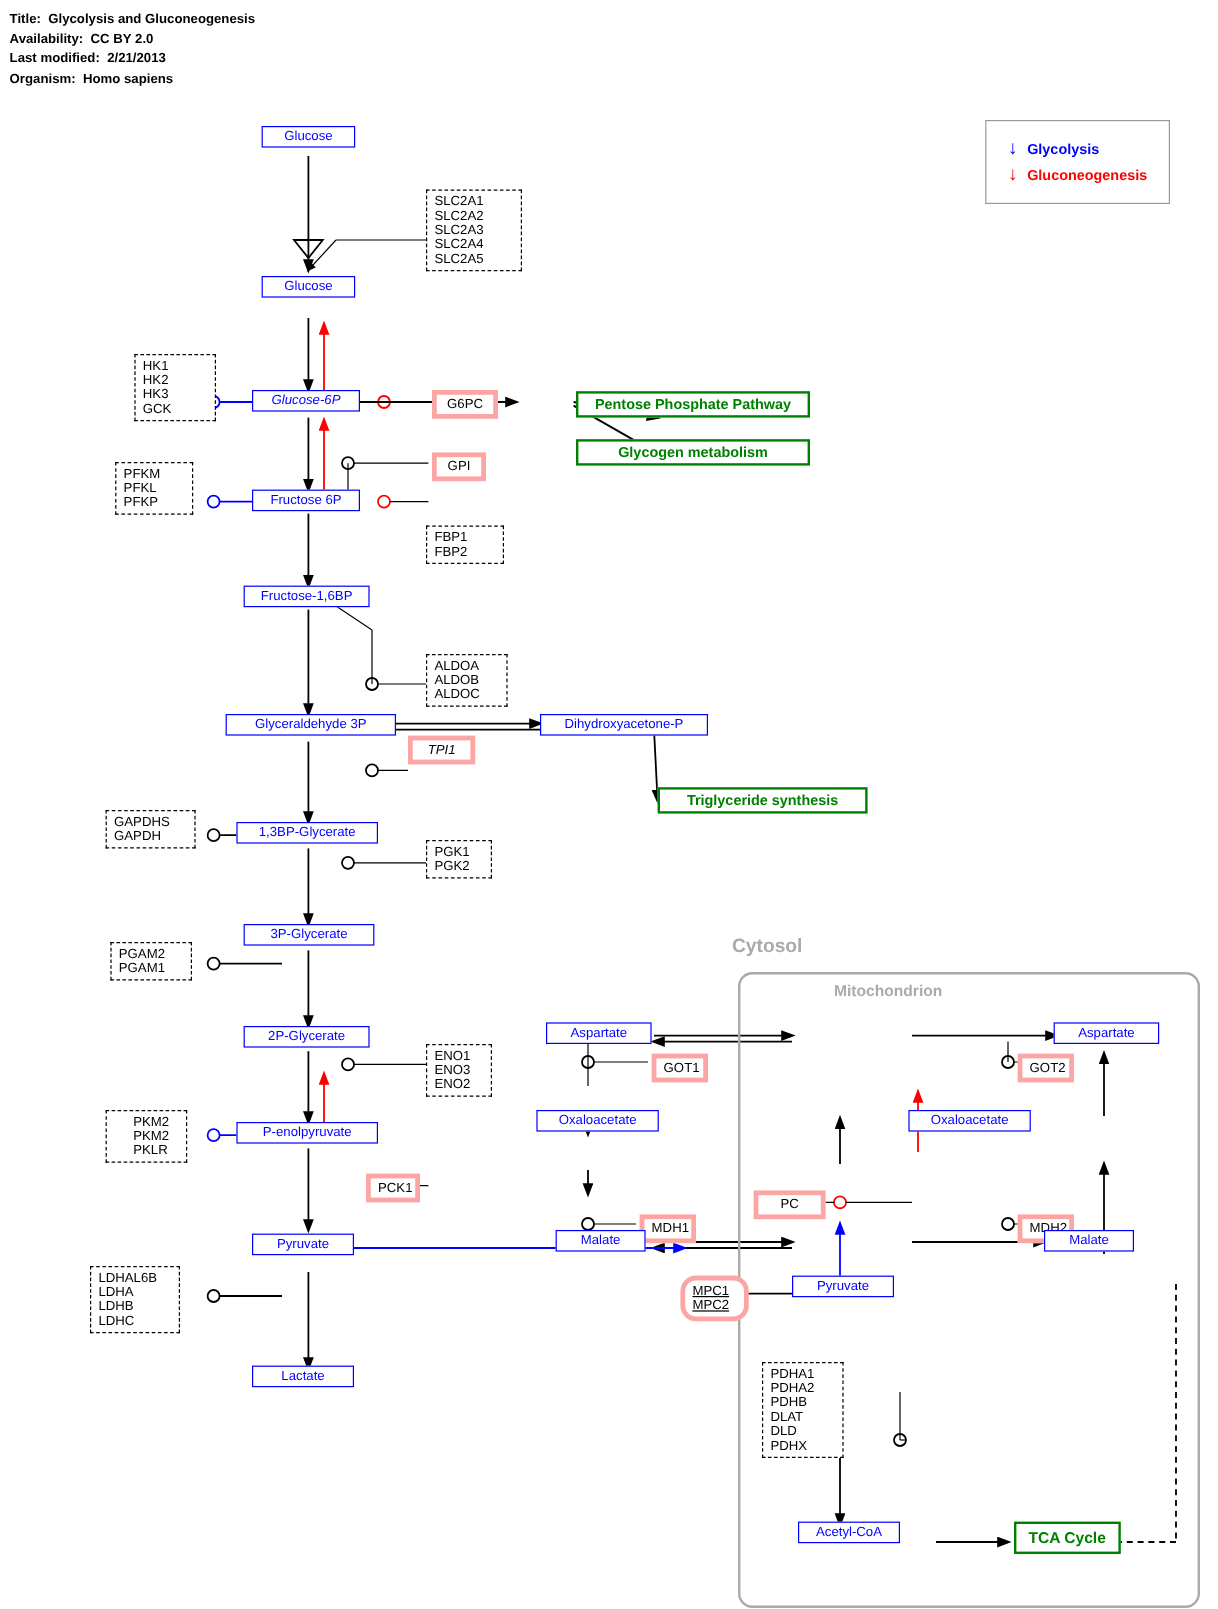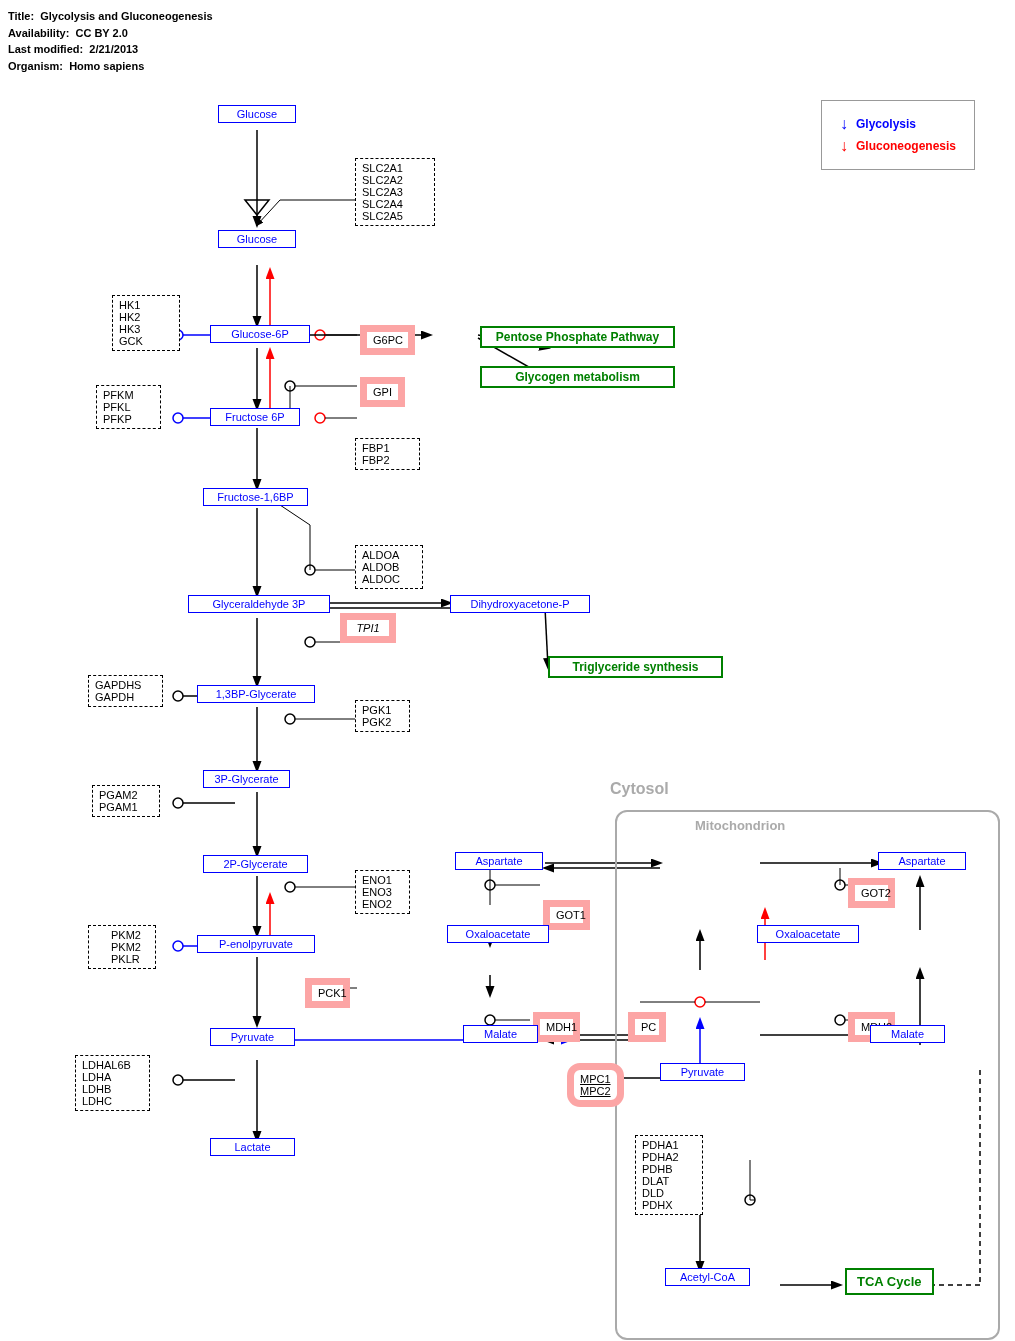--- a/index.html
+++ b/index.html
@@ -59,21 +59,21 @@
       background: #fff;
       text-align: center;
       font-size: 11px;
     }
     .node-blue {
       border: 1.5px solid blue;
       color: blue;
       padding: 2px 6px;
     }
     .node-black {
-      border: 7px solid #fca5a5;
+      border: 4px solid #fca5a5;
       color: #000;
       padding: 2px 6px;
     }
     .node-black-dashed {
       border: 1px dashed #000;
       color: #000;
       padding: 2px 6px;
     }
     .node-green-bold {
       border: 2px solid green;
@@ -319,21 +319,21 @@
     <div>HK1</div>
     <div>HK2</div>
     <div>HK3</div>
     <div>GCK</div>
   </div>
 
   <div class="node node-black" style="left:360px; top:255px; width:55px;">
     <span>G6PC</span>
   </div>
 
-  <div class="node node-blue" style="left:210px; top:255px; width:100px;">
+  <div class="node node-blue" style="left:210px; top:255px; width:90px;font-style:italic;">
     <span>Glucose-6P</span>
   </div>
 
   <div class="node node-green-bold" style="left:480px; top:256px; width:195px;">
     <span>Pentose Phosphate Pathway</span>
   </div>
 
   <div class="node node-green-bold" style="left:480px; top:296px; width:195px;">
     <span>Glycogen metabolism</span>
   </div>
@@ -390,21 +390,21 @@
 
   <div class="node node-blue" style="left:197px; top:615px; width:118px;">
     <span>1,3BP-Glycerate</span>
   </div>
 
   <div class="node node-black-dashed" style="left:355px; top:630px; width:55px; text-align:left; padding:3px 6px;">
     <div>PGK1</div>
     <div>PGK2</div>
   </div>
 
-  <div class="node node-blue" style="left:203px; top:700px; width:87px;">
+  <div class="node node-blue" style="left:203px; top:700px; width:109px;">
     <span>3P-Glycerate</span>
   </div>
 
   <div class="node node-black-dashed" style="left:92px; top:715px; width:68px; text-align:left; padding:3px 6px;">
     <div>PGAM2</div>
     <div>PGAM1</div>
   </div>
 
   <div class="node node-blue" style="left:203px; top:785px; width:105px;">
     <span>2P-Glycerate</span>
@@ -456,37 +456,37 @@
   </div>
 
   <div class="node node-blue" style="left:455px; top:782px; width:88px;">
     <span>Aspartate</span>
   </div>
 
   <div class="node node-blue" style="left:878px; top:782px; width:88px;">
     <span>Aspartate</span>
   </div>
 
-  <div class="node node-black" style="left:543px; top:808px; width:47px;margin-top:22px;">
+  <div class="node node-black" style="left:543px; top:808px; width:47px;">
     <span>GOT1</span>
   </div>
 
   <div class="node node-black" style="left:848px; top:808px; width:47px;">
     <span>GOT2</span>
   </div>
 
   <div class="node node-blue" style="left:447px; top:855px; width:102px;">
     <span>Oxaloacetate</span>
   </div>
 
   <div class="node node-blue" style="left:757px; top:855px; width:102px;">
     <span>Oxaloacetate</span>
   </div>
 
-  <div class="node node-black" style="left:628px; top:922px; width:38px;margin-top:20px;">
+  <div class="node node-black" style="left:628px; top:922px; width:60px;">
     <span>PC</span>
   </div>
 
   <div class="node node-black" style="left:533px; top:942px; width:47px;">
     <span>MDH1</span>
   </div>
 
   <div class="node node-black" style="left:848px; top:942px; width:47px;">
     <span>MDH2</span>
   </div>

